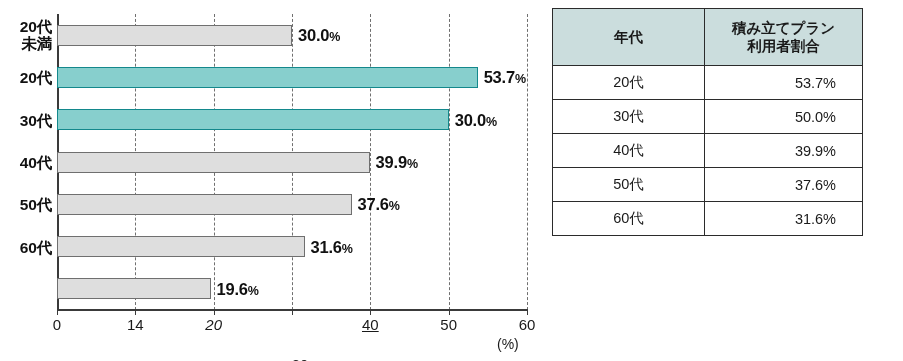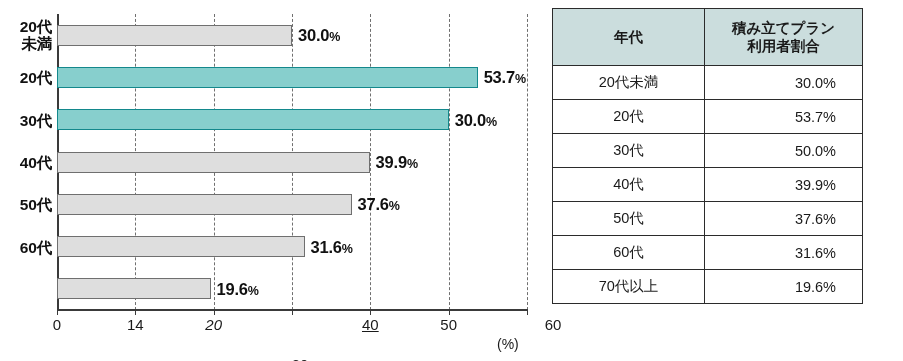--- a/index.html
+++ b/index.html
@@ -148,21 +148,21 @@
       <div class="tick-label" style="left: 135.333px;">14</div>
       <div class="tick" style="left: 213.667px;"></div>
       <div class="tick-label" style="left: 213.667px; font-style: italic;">20</div>
       <div class="tick" style="left: 292px;"></div>
       <div class="tick-label" style="left: 300px; margin-top: 40px;">30</div>
       <div class="tick" style="left: 370.333px;"></div>
       <div class="tick-label" style="left: 370.333px; text-decoration: underline;">40</div>
       <div class="tick" style="left: 448.667px;"></div>
       <div class="tick-label" style="left: 448.667px;">50</div>
       <div class="tick" style="left: 527px;"></div>
-      <div class="tick-label" style="left: 553px;">60</div>
+      <div class="tick-label" style="left: 527px;">60</div>
       <div class="bar gray" style="left: 57px; top: 24.6429px; width: 235px;"></div>
       <div class="bar-value" style="left: 298px; top: 35.1429px;"><span>30.0</span><span class="pct">%</span></div>
       <div class="bar teal" style="left: 57px; top: 66.9286px; width: 420.65px;"></div>
       <div class="bar-value" style="left: 483.65px; top: 77.4286px;"><span>53.7</span><span class="pct">%</span></div>
       <div class="bar teal" style="left: 57px; top: 109.214px; width: 391.667px;"></div>
       <div class="bar-value" style="left: 454.667px; top: 119.714px;"><span>30.0</span><span class="pct">%</span></div>
       <div class="bar gray" style="left: 57px; top: 151.5px; width: 312.55px;"></div>
       <div class="bar-value" style="left: 375.55px; top: 162px;"><span>39.9</span><span class="pct">%</span></div>
       <div class="bar gray" style="left: 57px; top: 193.786px; width: 294.533px;"></div>
       <div class="bar-value" style="left: 357.533px; top: 204.286px;"><span>37.6</span><span class="pct">%</span></div>
@@ -179,44 +179,36 @@
           <col class="c2">
         </colgroup>
       <thead>
         <tr>
           <th><span>年代</span></th>
           <th><span>積み立てプラン</span><br><span>利用者割合</span></th>
         </tr>
       </thead>
       <tbody>
           <tr>
-            <td class="age">20代未満</td>
-            <td class="val">30.0%</td>
-          </tr>
-          <tr>
             <td class="age">20代</td>
             <td class="val">53.7%</td>
           </tr>
           <tr>
             <td class="age">30代</td>
             <td class="val">50.0%</td>
           </tr>
           <tr>
             <td class="age">40代</td>
             <td class="val">39.9%</td>
           </tr>
           <tr>
             <td class="age">50代</td>
             <td class="val">37.6%</td>
           </tr>
           <tr>
             <td class="age">60代</td>
             <td class="val">31.6%</td>
-          </tr>
-          <tr>
-            <td class="age">70代以上</td>
-            <td class="val">19.6%</td>
           </tr>
         </tbody>
     </table>
   </div>
 
 </div>
 
 </body></html>

